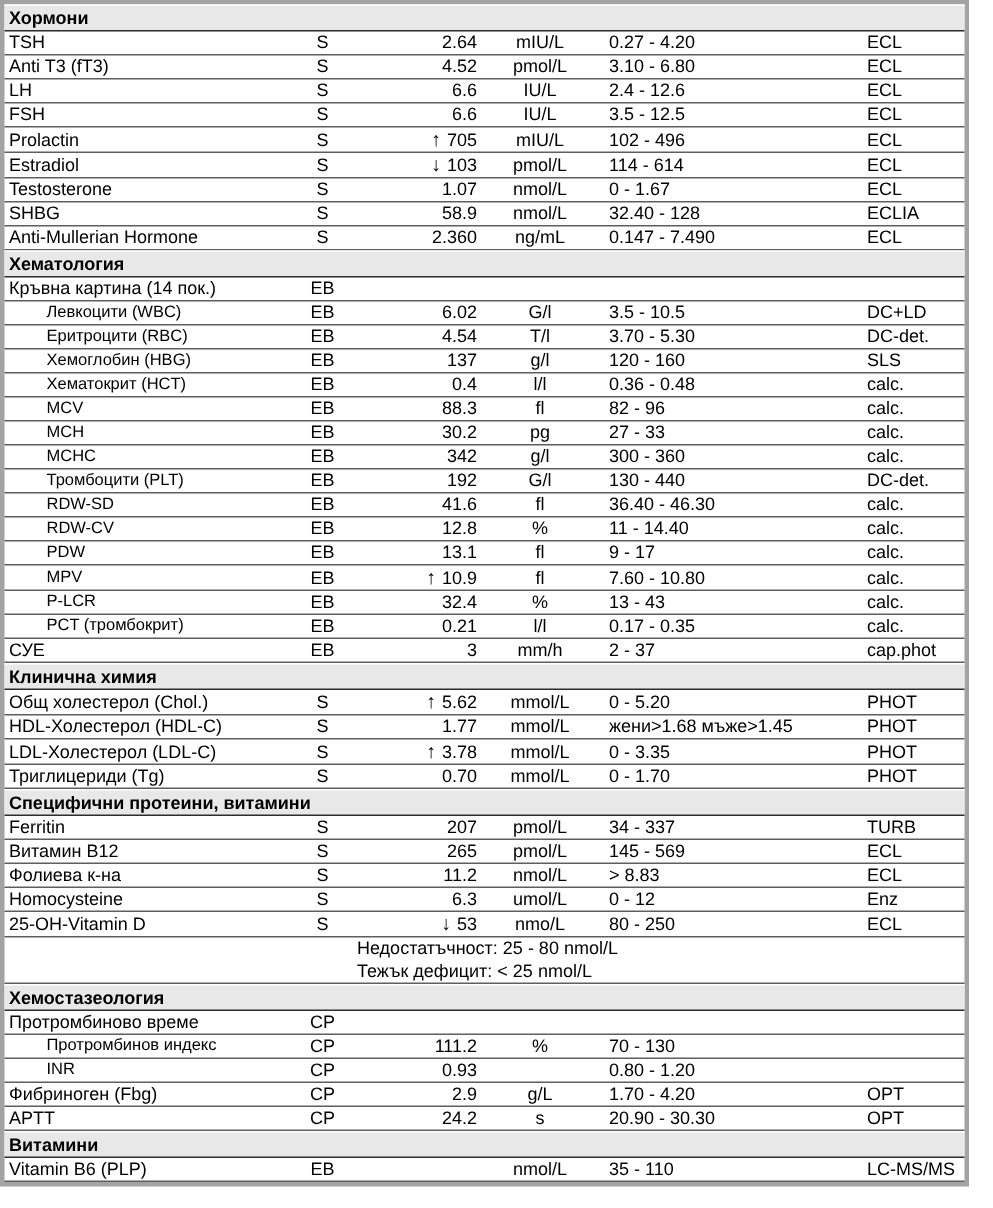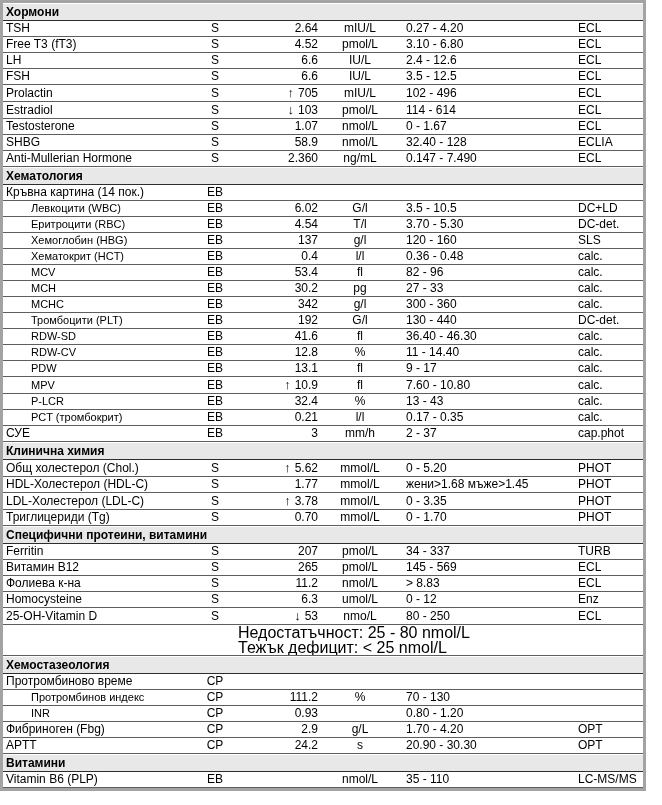--- a/index.html
+++ b/index.html
@@ -60,21 +60,21 @@
     font-weight: bold;
     margin-right: 4px;
     font-size: 13px;
   }
   td.notecell {
     padding-left: 8px;
     height: 30px;
   }
   td.notecell div {
     line-height: 15px;
-    font-size: 16px;
+    font-size: 12px;
   }
 </style>
 </head>
 <body>
 
 <div id="page">
   <table class="lab">
     <colgroup>
       <col class="c-name">
         <col class="c-sample">
@@ -89,21 +89,21 @@
         </tr>
         <tr>
           <td class="name">TSH</td>
           <td class="sample">S</td>
           <td class="value"><span>2.64</span></td>
           <td class="unit">mIU/L</td>
           <td class="ref">0.27 - 4.20</td>
           <td class="method">ECL</td>
         </tr>
         <tr>
-          <td class="name">Free T3 (fT3)</td>
+          <td class="name">Anti T3 (fT3)</td>
           <td class="sample">S</td>
           <td class="value"><span>4.52</span></td>
           <td class="unit">pmol/L</td>
           <td class="ref">3.10 - 6.80</td>
           <td class="method">ECL</td>
         </tr>
         <tr>
           <td class="name">LH</td>
           <td class="sample">S</td>
           <td class="value"><span>6.6</span></td>
@@ -198,21 +198,21 @@
           <td class="name sub">Хематокрит (HCT)</td>
           <td class="sample">ЕВ</td>
           <td class="value"><span>0.4</span></td>
           <td class="unit">l/l</td>
           <td class="ref">0.36 - 0.48</td>
           <td class="method">calc.</td>
         </tr>
         <tr>
           <td class="name sub">MCV</td>
           <td class="sample">ЕВ</td>
-          <td class="value"><span>53.4</span></td>
+          <td class="value"><span>88.3</span></td>
           <td class="unit">fl</td>
           <td class="ref">82 - 96</td>
           <td class="method">calc.</td>
         </tr>
         <tr>
           <td class="name sub">MCH</td>
           <td class="sample">ЕВ</td>
           <td class="value"><span>30.2</span></td>
           <td class="unit">pg</td>
           <td class="ref">27 - 33</td>

